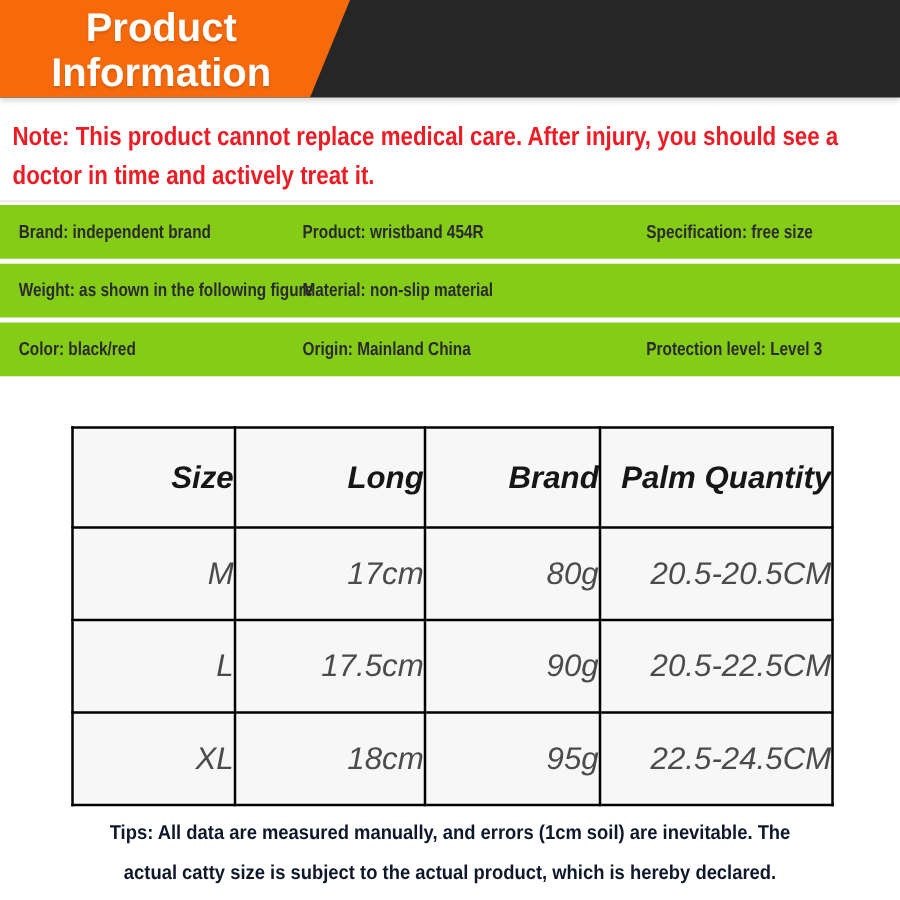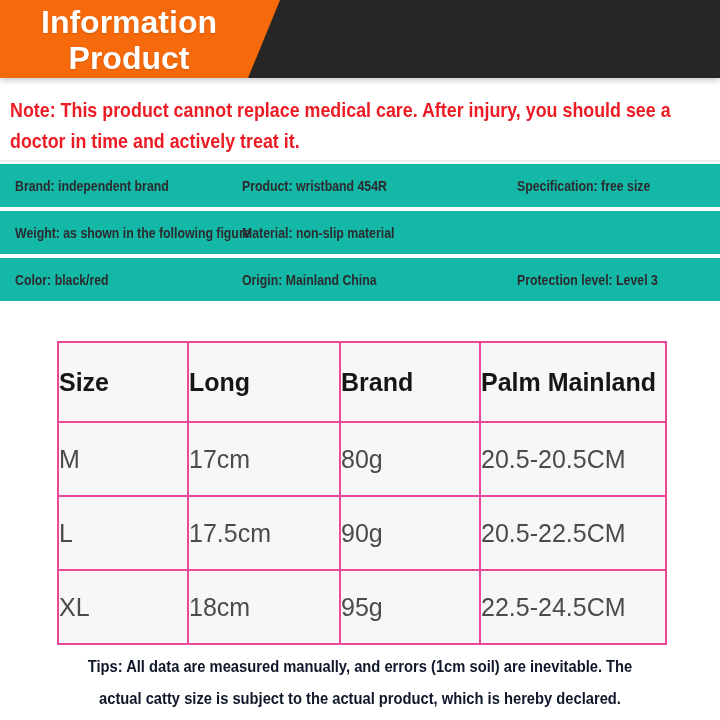--- a/index.html
+++ b/index.html
@@ -55,21 +55,21 @@
     height: 2px;
     background: #ececee;
   }
 
   
   .specs { margin-top: 2px; }
   .spec-row {
     display: flex;
     align-items: center;
     height: 43px;
-    background: #14b8a6;
+    background: #84cc16;
     margin-bottom: 4px;
     font-size: 15px;
     font-weight: 600;
     color: #2b2b2f;
   }
   .spec-row .c1 { width: 242px; padding-left: 15px; }
   .spec-row .c2 { width: 275px; }
   .spec-row .c3 { flex: 1; text-decoration: underline; }
   .sc {
     display: inline-block;
@@ -78,23 +78,24 @@
     white-space: nowrap;
   }
 
   
   table.size-table {
     border-collapse: collapse;
     margin: 40px 0 0 57px;
     background: #f7f7f8;
   }
   .size-table th, .size-table td {
-    border: 2px solid #ec4899;
-    text-align: left;
+    border: 2px solid #000000;
+    text-align: right;
     vertical-align: middle;
+    font-style: italic;
   }
   .size-table th {
     height: 80px;
     font-size: 25px;
     font-weight: 700;
     color: #161616;
   }
   .size-table td {
     height: 74px;
     font-size: 25px;
@@ -121,22 +122,22 @@
     transform-origin: 50% 50%;
     white-space: nowrap;
   }
 </style>
 </head>
 <body>
 
 <div class="banner">
   <div class="banner-orange"></div>
   <div class="banner-title">
+    <span>Product</span>
     <span>Information</span>
-    <span>Product</span>
   </div>
 </div>
 
 <div class="note">
   <span>Note: This product cannot replace medical care. After injury, you should see a</span>
   <span>doctor in time and actively treat it.</span>
 </div>
 
 <div class="divider"></div>
 
@@ -162,21 +163,21 @@
     <col class="w-size">
       <col class="w-long">
       <col class="w-weight">
       <col class="w-palm">
   </colgroup>
   <thead>
     <tr>
       <th>Size</th>
       <th>Long</th>
       <th>Brand</th>
-      <th>Palm Mainland</th>
+      <th>Palm Quantity</th>
     </tr>
   </thead>
   <tbody>
     <tr>
       <td>M</td>
       <td>17cm</td>
       <td>80g</td>
       <td>20.5-20.5CM</td>
     </tr>
     <tr>

